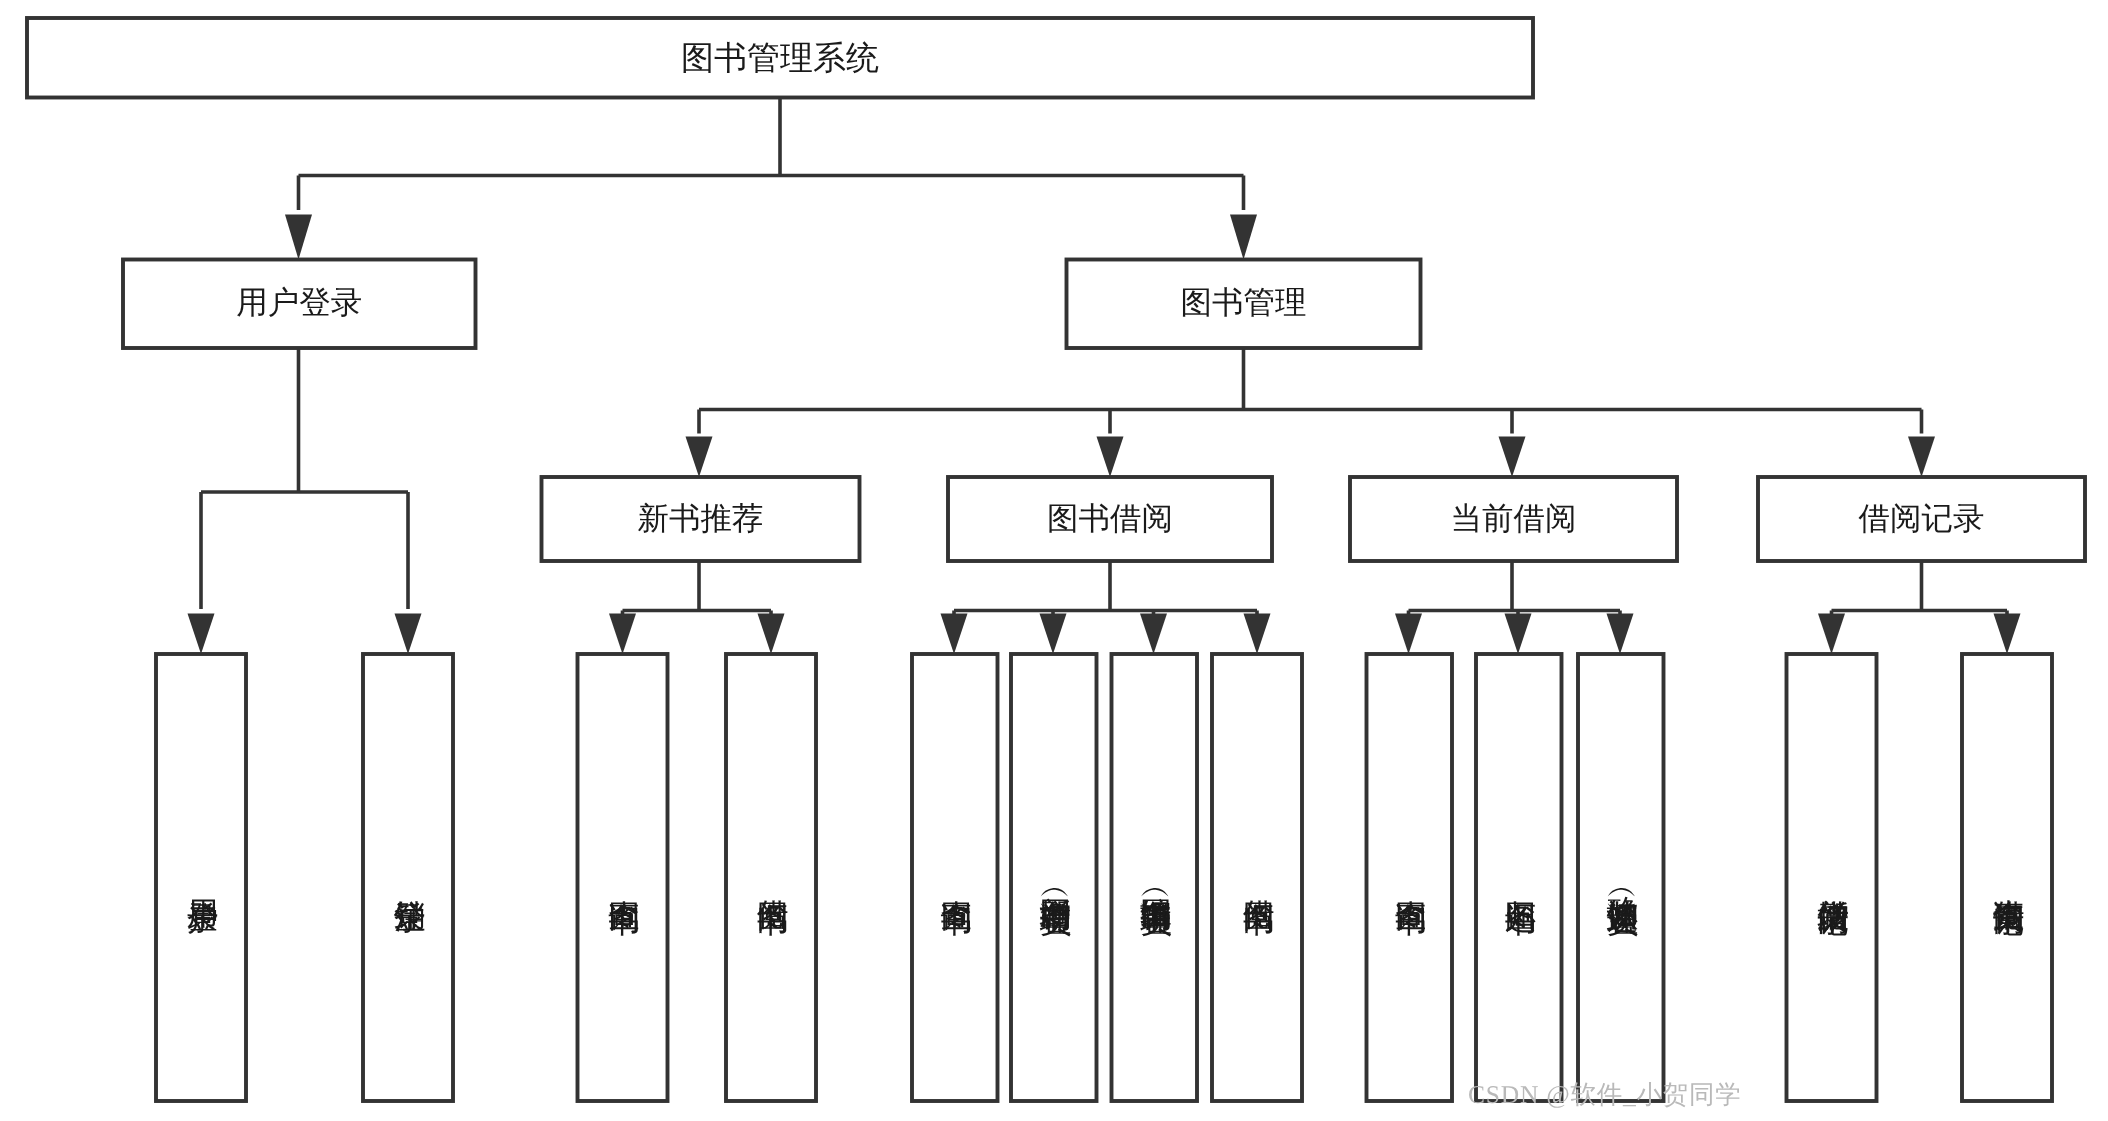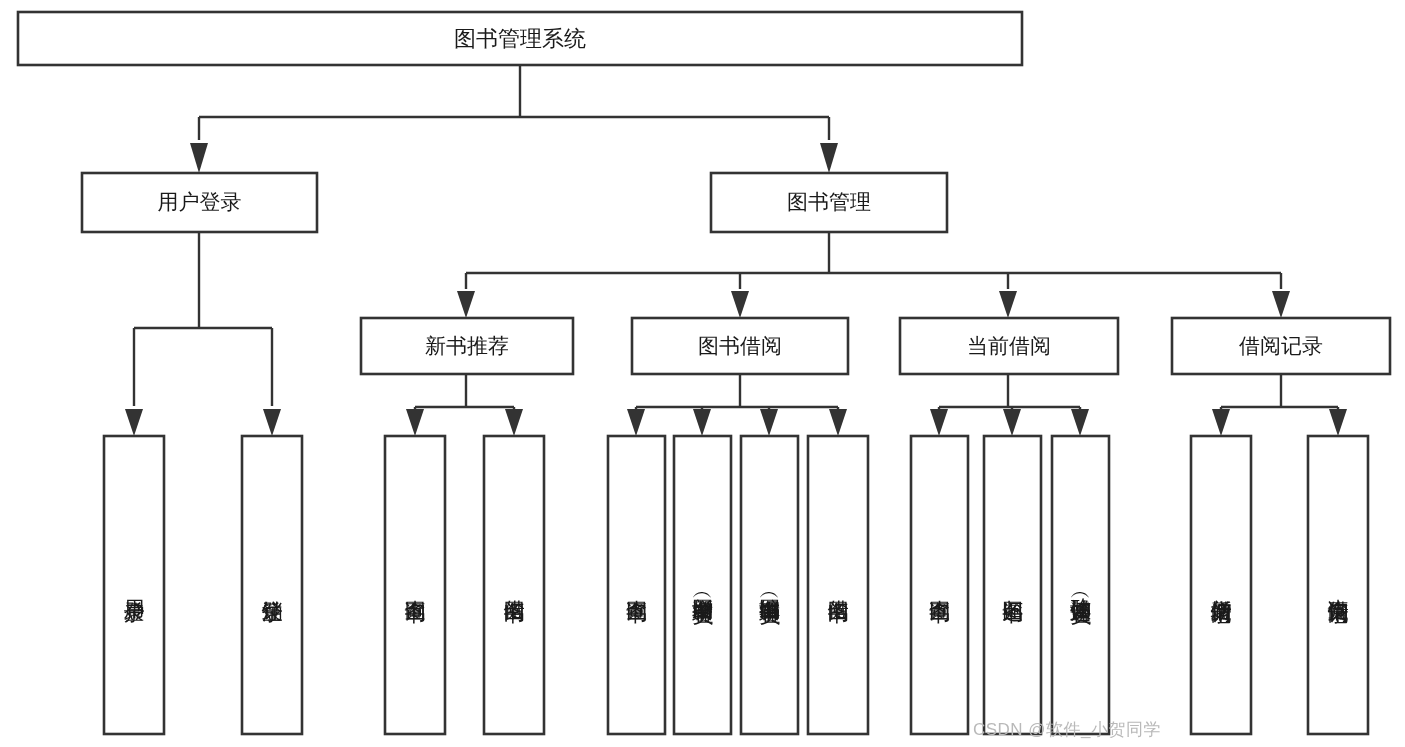--- a/index.html
+++ b/index.html
@@ -72,21 +72,21 @@
     justify-content: center;
     white-space: nowrap;
     text-align: center;
     pointer-events: none;
     user-select: none;
   }
   .watermark {
     position: absolute;
     right: 8px;
     bottom: 6px;
-    font-family: Liberation Sans, sans-serif;
+    font-family: Liberation Serif, serif;
     font-size: 17px;
     color: #b9b9b9;
     letter-spacing: 0.5px;
     white-space: nowrap;
     user-select: none;
   }
 </style>
 </head>
 <body>
 

